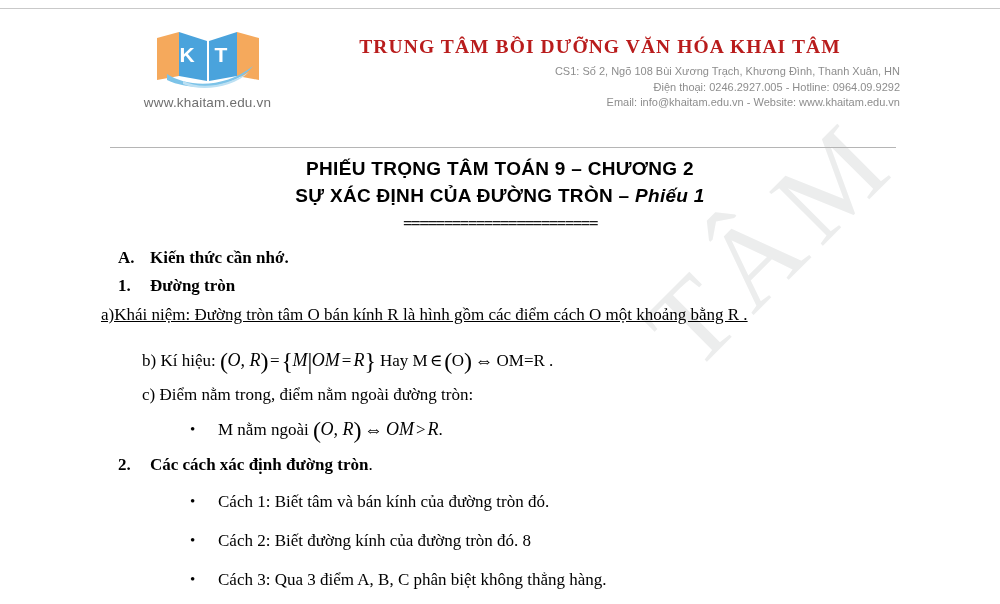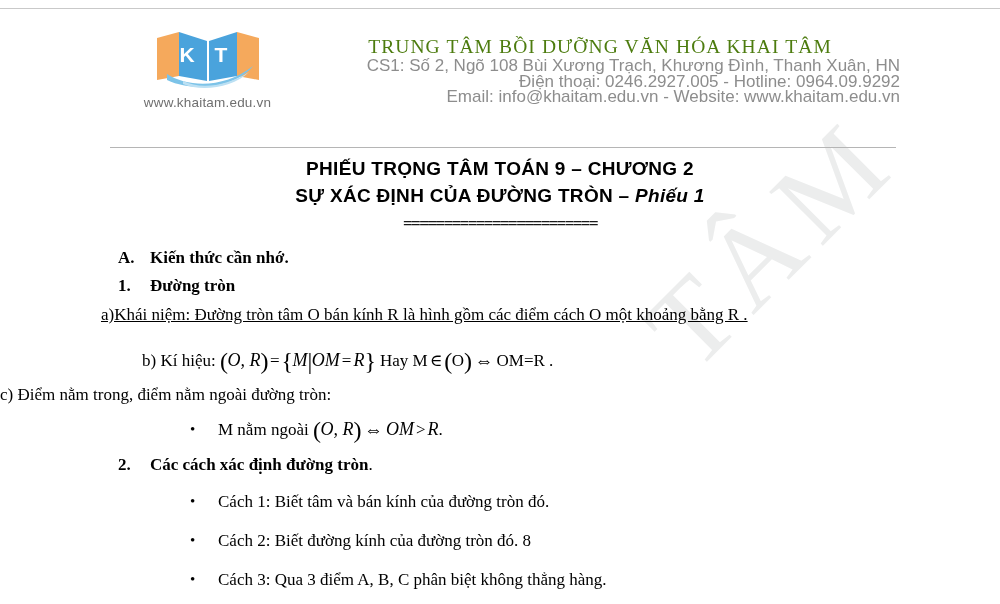--- a/index.html
+++ b/index.html
@@ -82,28 +82,29 @@
   .org-block {
     position: absolute;
     left: 300px;
     top: 22px;
     width: 600px;
     text-align: center;
   }
   .org-name {
     font-family: "Liberation Serif", "DejaVu Serif", serif;
     font-size: 19.5px;
-    font-weight: normal;
+    font-weight: bold;
     letter-spacing: 1.1px;
-    color: #4d7c0f;
+    color: #b91c1c;
     white-space: nowrap;
   }
   .org-lines {
+    margin-top: 6px;
     font-family: "Liberation Sans", "DejaVu Sans", sans-serif;
-    font-size: 17px;
+    font-size: 11px;
     line-height: 15.6px;
     color: #8d8d8d;
     text-align: right;
     white-space: nowrap;
   }
   .org-lines .l1 { text-align: right; }
 
   .header-rule {
     position: absolute;
     left: 110px;
@@ -166,20 +167,21 @@
   }
 
   .para-b {
     margin-left: 142px;
     font-size: 17px;
     line-height: 36px;
     margin-top: 12px;
   }
 
   .para-c {
+    margin-left: 142px;
     font-size: 17px;
     line-height: 32px;
   }
 
   .bullet-row {
     margin-left: 190px;
     font-size: 17px;
     line-height: 36px;
   }
   .bullet-row .dot {

